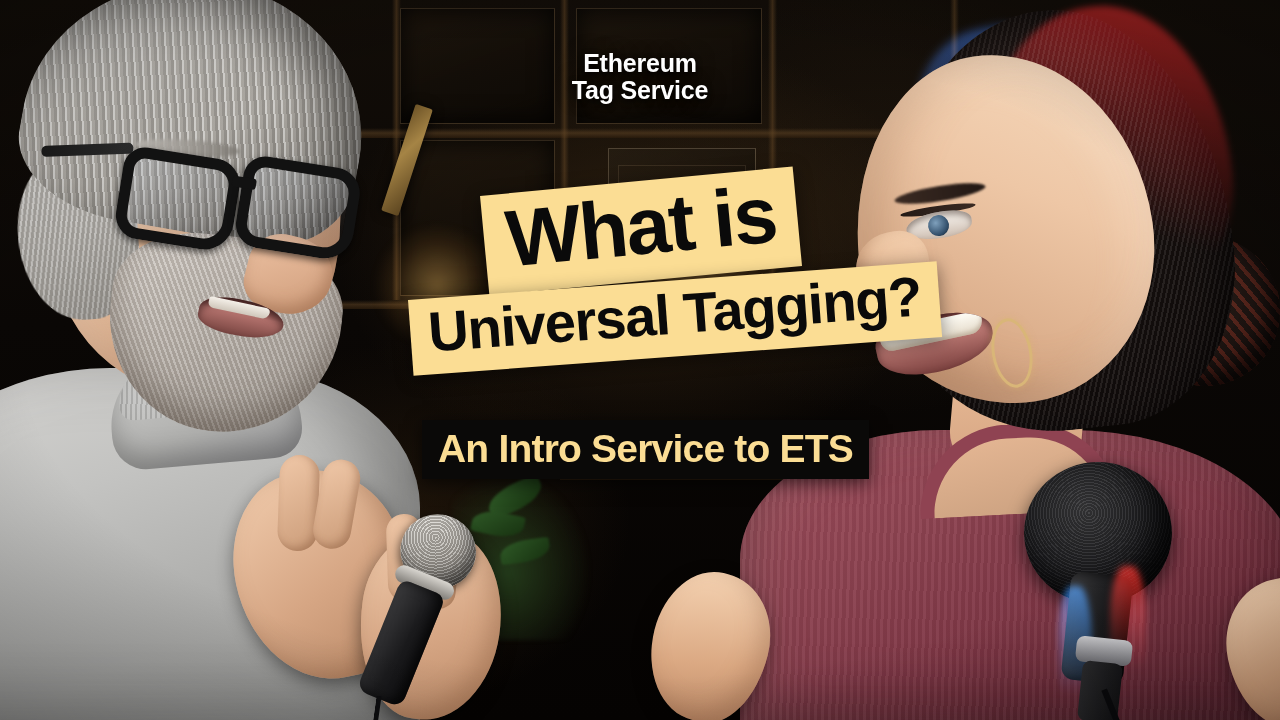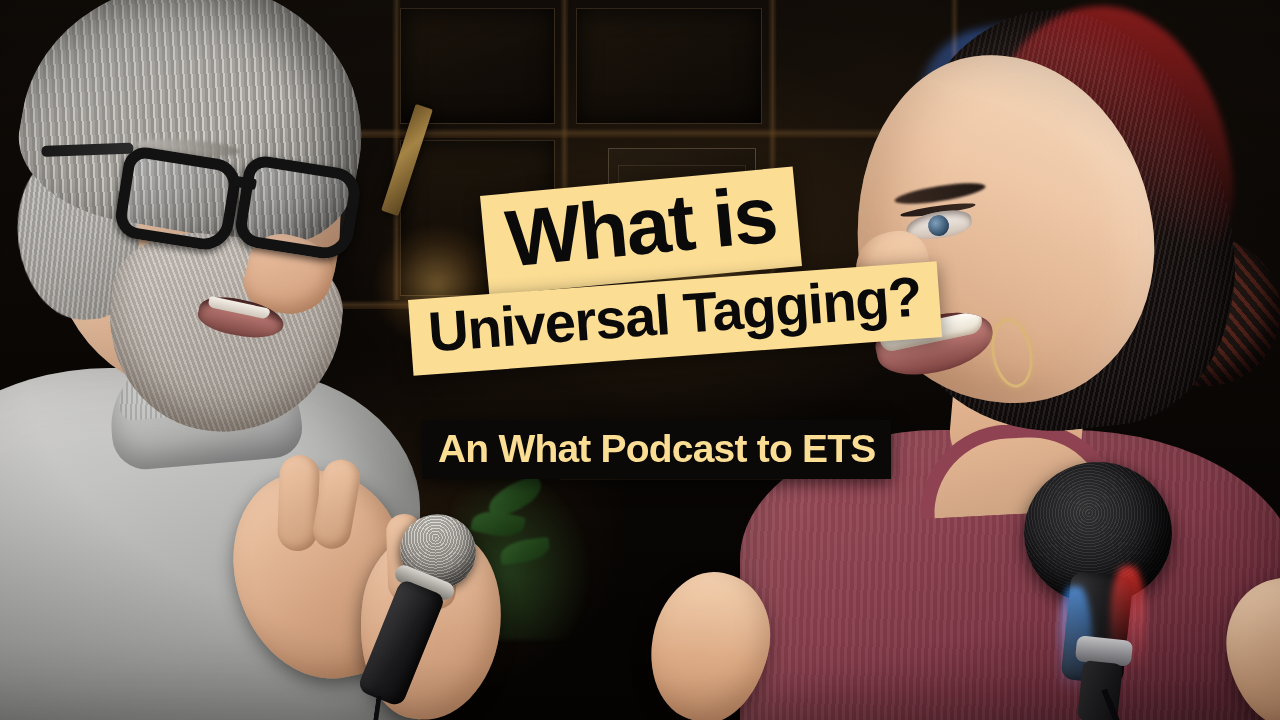--- a/index.html
+++ b/index.html
@@ -540,20 +540,24 @@
       <div class="pm-rim-red"></div>
       <div class="pm-rim-blue"></div>
       <div class="pm-ring"></div>
       <div class="pm-stem"></div>
       <div class="pm-cable"></div>
     </div>
   </div>
 
   <div class="vignette"></div>
 
+  <div id="logo">
+    <div>Ethereum</div>
+    <div>Tag Service</div>
+  </div>
 
   <div class="title-band" id="title-line-1">What is</div>
 
   <div class="title-band" id="title-line-2">Universal Tagging?</div>
 
-  <div id="subtitle-band">An What Podcast to ETS</div>
+  <div id="subtitle-band">An Intro Service to ETS</div>
 
 </div>
 
 </body></html>

